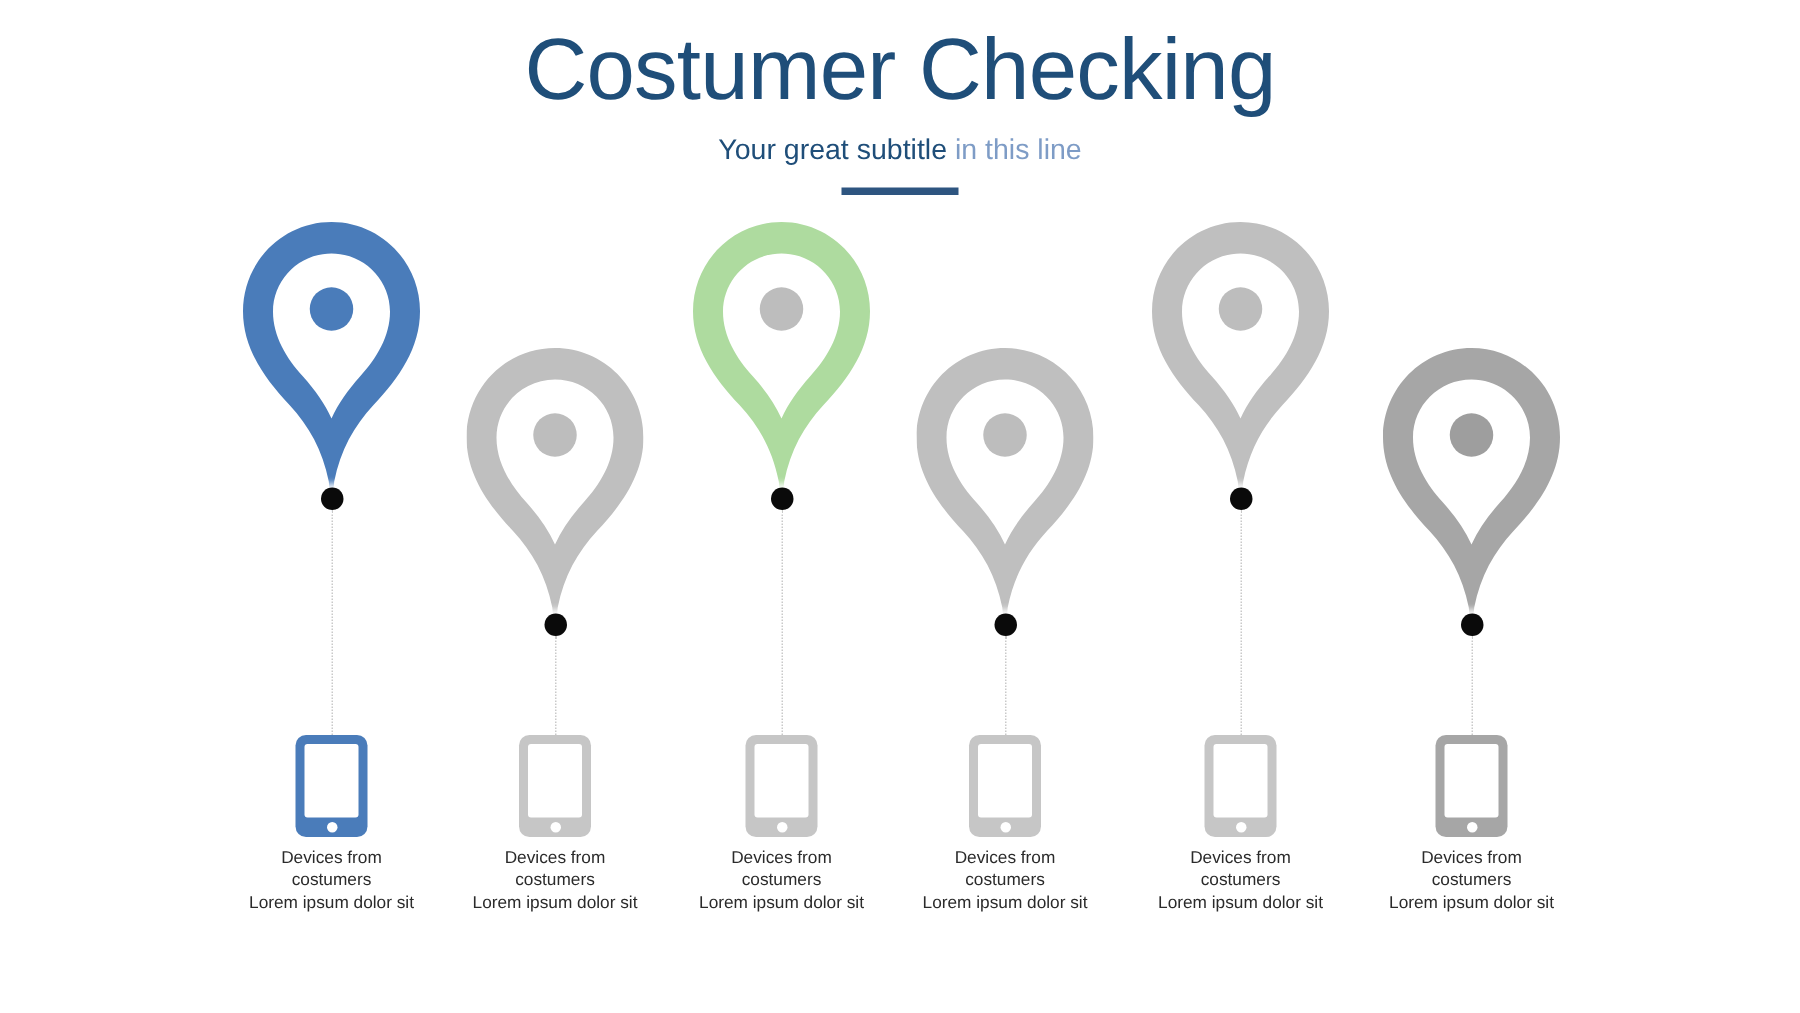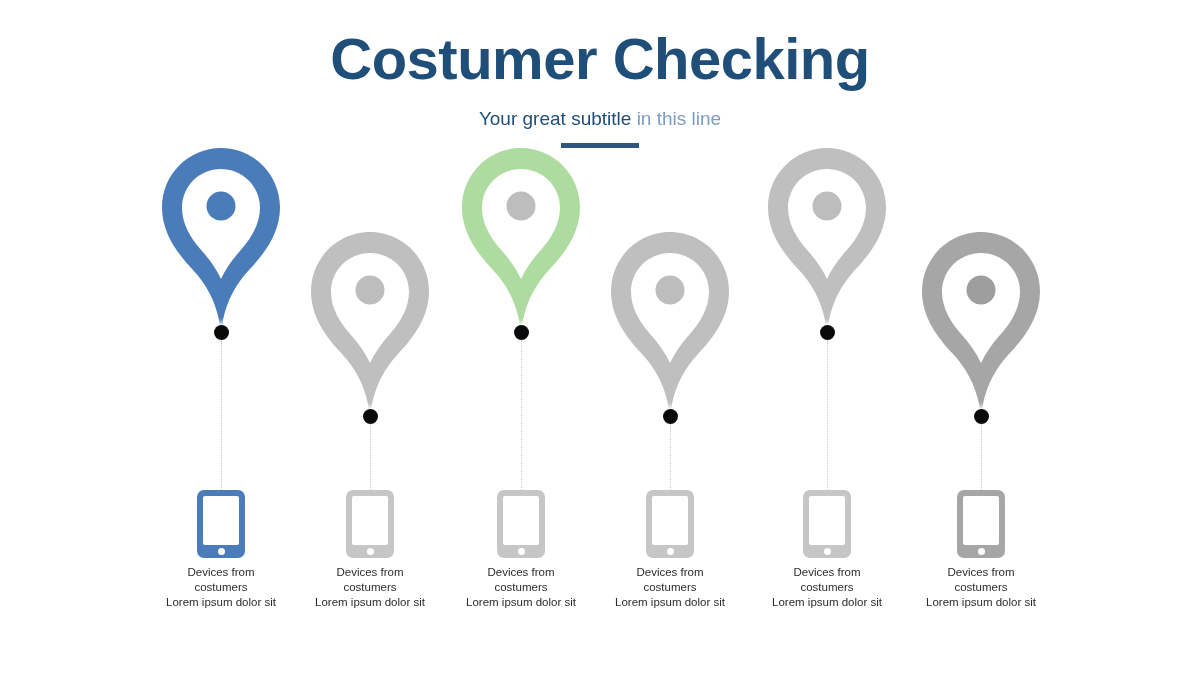--- a/index.html
+++ b/index.html
@@ -19,29 +19,29 @@
   
   #header {
     position: absolute;
     left: 0;
     top: 0;
     width: 1200px;
     text-align: center;
   }
   #page-title {
     margin: 0;
-    padding-top: 28px;
+    padding-top: 16px;
     font-size: 58px;
-    font-weight: bold;
+    font-weight: normal;
     letter-spacing: -0.5px;
     color: #1F4E79;
     line-height: 1.06;
   }
   #subtitle {
-    margin: 9px;
+    margin: 3px;
     padding-top: 10px;
     font-size: 19px;
     line-height: 1.2;
     color: #1F4E79;
     font-weight: normal;
   }
   #subtitle-accent {
     color: #7E9CC6;
   }
   #title-underline {

